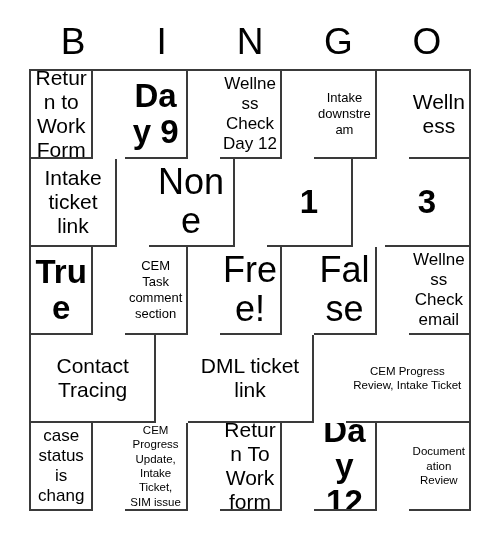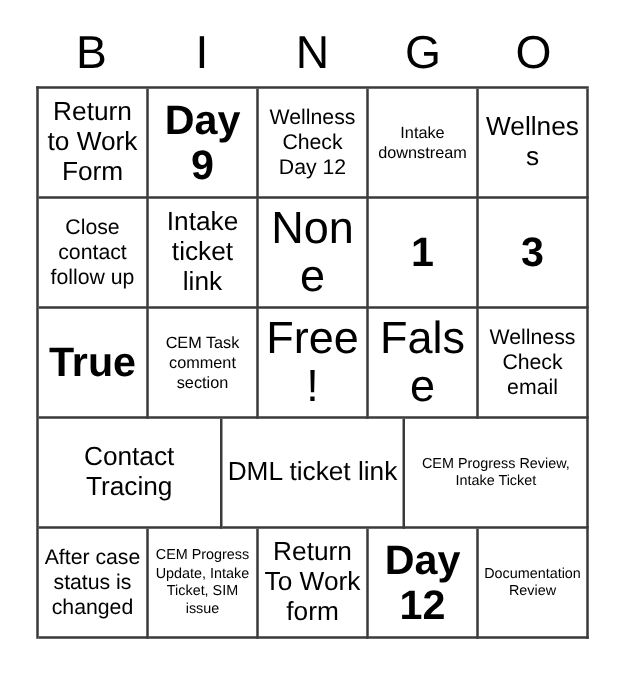--- a/index.html
+++ b/index.html
@@ -43,20 +43,21 @@
   .grid {
     width: 442px;
     border-left: 2px solid #3a3a3a;
     border-top: 2px solid #3a3a3a;
     box-sizing: border-box;
     background: #ffffff;
   }
   .grid-row {
     display: flex;
     width: 100%;
+    gap: 32px;
   }
   .cell {
     flex: 1 1 0;
     width: 88px;
     height: 88px;
     box-sizing: border-box;
     border-right: 2px solid #3a3a3a;
     border-bottom: 2px solid #3a3a3a;
     display: flex;
     align-items: center;
@@ -107,23 +108,20 @@
         </div>
       <div class="cell">
           <span class="cell-text fs-xs">Intake downstream</span>
         </div>
       <div class="cell">
           <span class="cell-text fs-md">Wellness</span>
         </div>
     </div>
 
     <div class="grid-row">
-      <div class="cell">
-          <span class="cell-text fs-sm">Close contact follow up</span>
-        </div>
       <div class="cell">
           <span class="cell-text fs-md">Intake ticket link</span>
         </div>
       <div class="cell">
           <span class="cell-text fs-lg">None</span>
         </div>
       <div class="cell">
           <span class="cell-text fs-xl">1</span>
         </div>
       <div class="cell">

